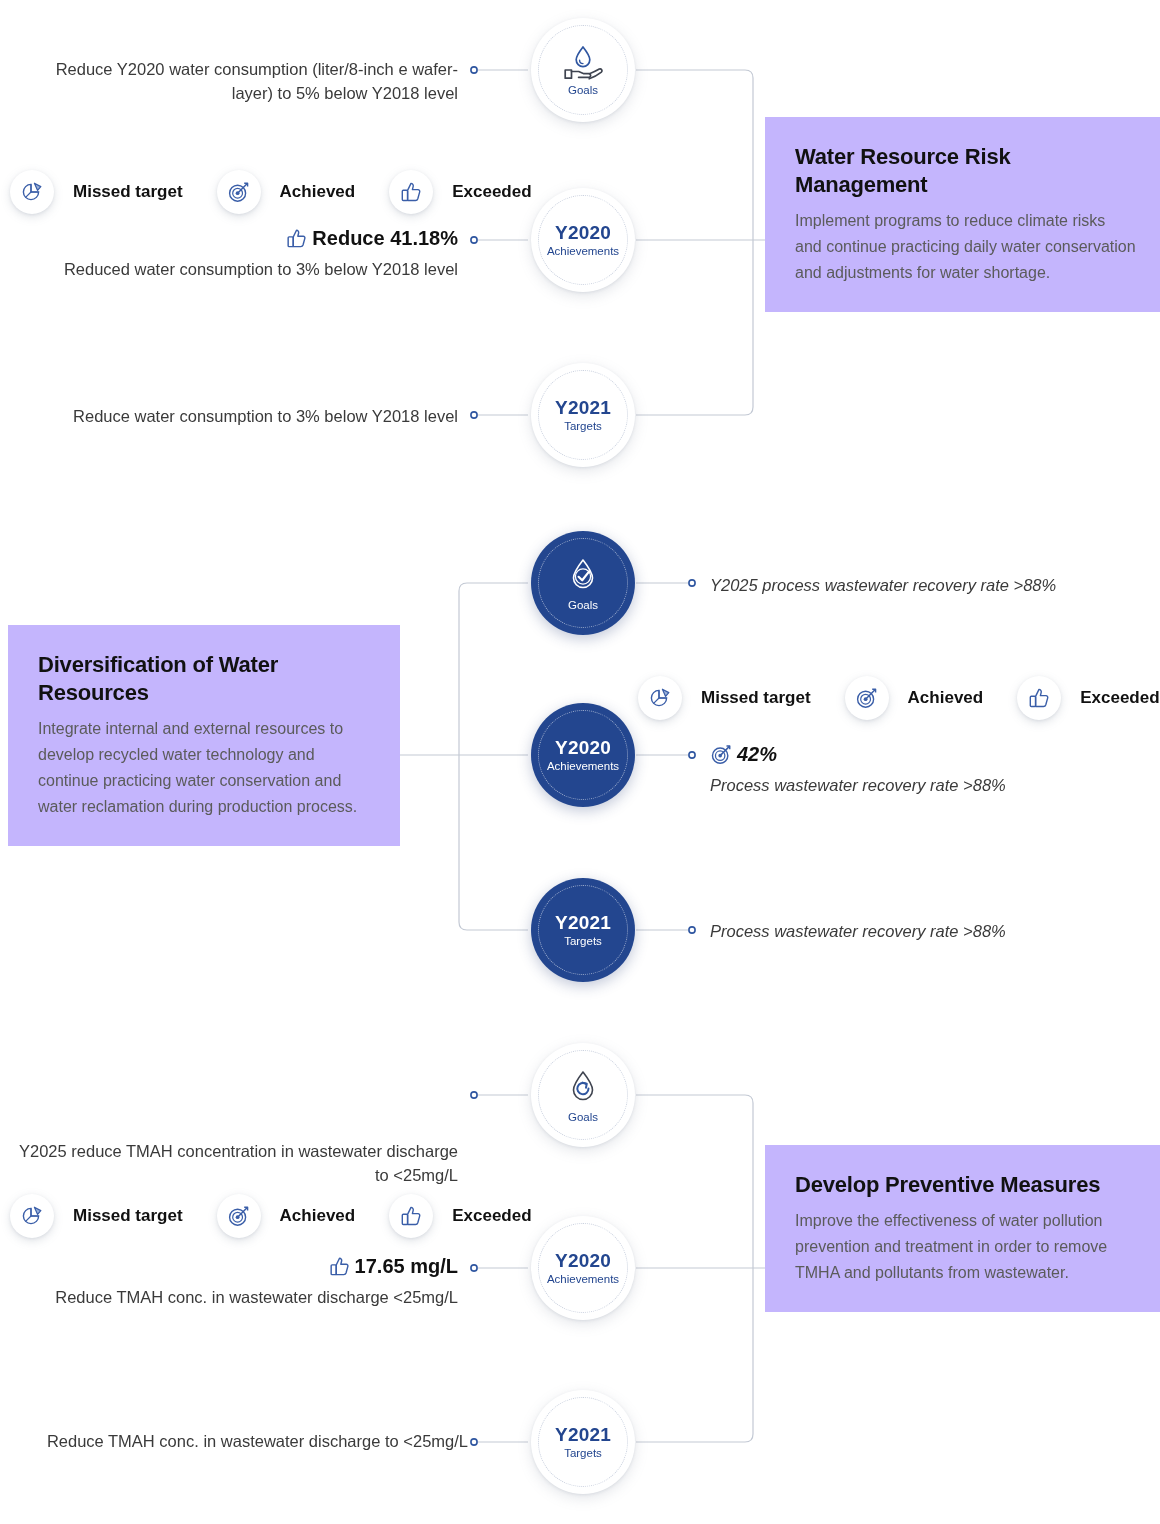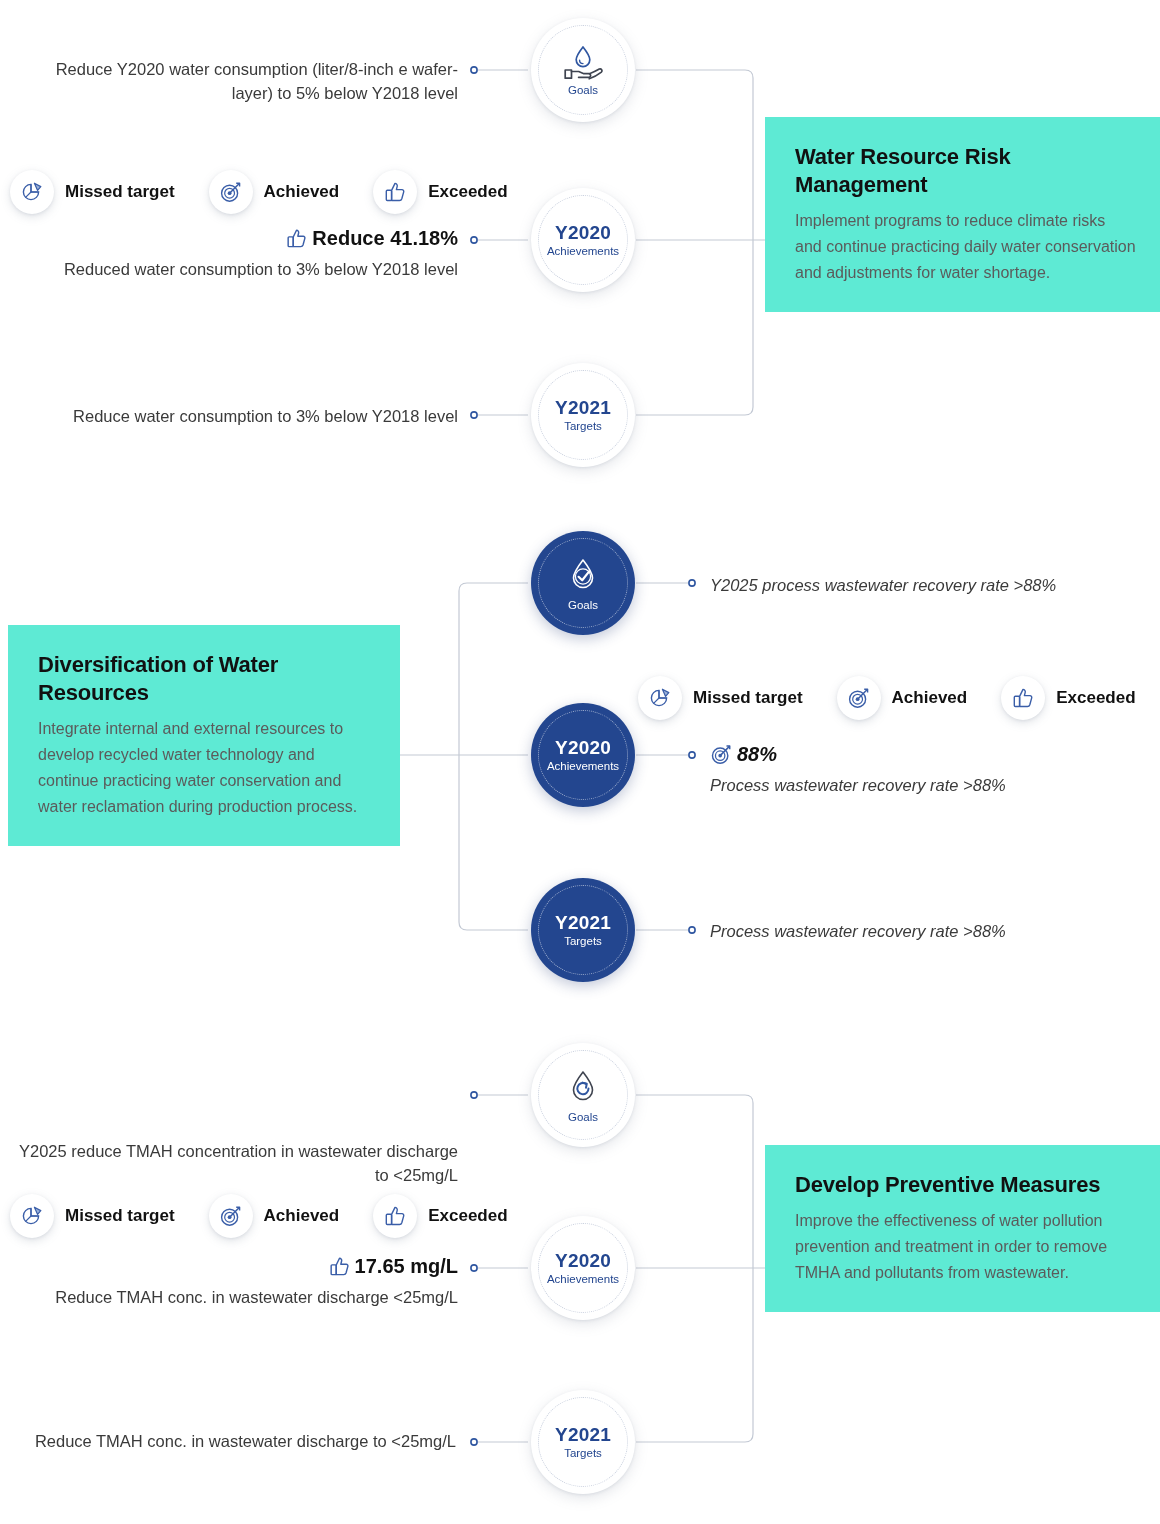--- a/index.html
+++ b/index.html
@@ -77,21 +77,21 @@
   .node .glyph {
     position: relative;
     margin-bottom: 3px;
     line-height: 0;
   }
   .node.goals .nsub { margin-top: 1px; }
 
   
   .panel {
     position: absolute;
-    background: #5eead4;
+    background: #c4b5fd;
     padding: 26px 24px 26px 30px;
     z-index: 2;
   }
   .panel h2 {
     font-size: 22px;
     font-weight: bold;
     color: #111111;
     line-height: 1.28;
     margin-bottom: 9px;
     letter-spacing: -.2px;
@@ -128,20 +128,21 @@
   
   .legend {
     position: absolute;
     display: flex;
     align-items: center;
     z-index: 4;
   }
   .legend .lg-item {
     display: flex;
     align-items: center;
+    gap: 8px;
   }
   .legend .lg-bubble {
     width: 44px; height: 44px;
     border-radius: 50%;
     background: #ffffff;
     box-shadow: 0 3px 10px rgba(120,130,150,0.22), 0 1px 3px rgba(120,130,150,0.14);
     display: flex; align-items: center; justify-content: center;
     flex: 0 0 auto;
   }
   .legend .lg-label {
@@ -345,21 +346,21 @@
     <div class="val">
       <span class="vicon">
         <svg class="ico" width="23" height="23" viewBox="0 0 24 24">
           <circle cx="10.6" cy="13.2" r="8" fill="none" stroke="#3a5ea8" stroke-width="1.5"></circle>
           <circle cx="10.6" cy="13.2" r="4.9" fill="none" stroke="#3a5ea8" stroke-width="1.3"></circle>
           <circle cx="10.6" cy="13.2" r="1.9" fill="#3a5ea8"></circle>
           <path d="M10.6 13.2 L20 3.8" stroke="#3a5ea8" stroke-width="1.6" stroke-linecap="round"></path>
           <path d="M17.2 3.2 L20.6 3.2 L20.6 6.6" fill="none" stroke="#3a5ea8" stroke-width="1.5" stroke-linejoin="round"></path>
         </svg>
       </span>
-      <span>88%</span>
+      <span>42%</span>
     </div>
     <div>Process wastewater recovery rate &gt;88%</div>
   </div>
 
   <div class="leaf left-al" style="left:710px; top:920px; width:445px;">Process wastewater recovery rate &gt;88%</div>
 
   <div class="panel" style="left:8px; top:625px; width:392px;">
     <h2>Diversification of Water Resources</h2>
     <p>Integrate internal and external resources to develop recycled water technology and continue practicing  water conservation and water reclamation during production process.</p>
   </div>
@@ -432,20 +433,20 @@
         <svg class="ico" width="23" height="23" viewBox="0 0 24 24">
           <path d="M8.6 10.4 L12 3.4 a2.3 2.3 0 0 1 2.2 2.9 L13.4 9.6 H19 a1.8 1.8 0 0 1 1.7 2.3 l-1.9 6.9 a2.4 2.4 0 0 1 -2.3 1.7 H8.6 Z" fill="none" stroke="#3a5ea8" stroke-width="1.5" stroke-linejoin="round"></path>
           <rect x="3.3" y="10.3" width="5.3" height="10.2" rx="1" fill="none" stroke="#3a5ea8" stroke-width="1.5"></rect>
         </svg>
       </span>
       <span>17.65 mg/L</span>
     </div>
     <div>Reduce TMAH conc. in wastewater discharge &lt;25mg/L</div>
   </div>
 
-  <div class="leaf right-al" style="left:8px; top:1430px; width:448px;">Reduce TMAH conc. in wastewater discharge to &lt;25mg/L</div>
+  <div class="leaf right-al" style="left:20px; top:1430px; width:448px;">Reduce TMAH conc. in wastewater discharge to &lt;25mg/L</div>
 
   <div class="panel" style="left:765px; top:1145px; width:395px;">
     <h2>Develop Preventive Measures</h2>
     <p>Improve the effectiveness of water pollution prevention and treatment in order to remove TMHA and pollutants from wastewater.</p>
   </div>
 
 </div>
 
 </body></html>

